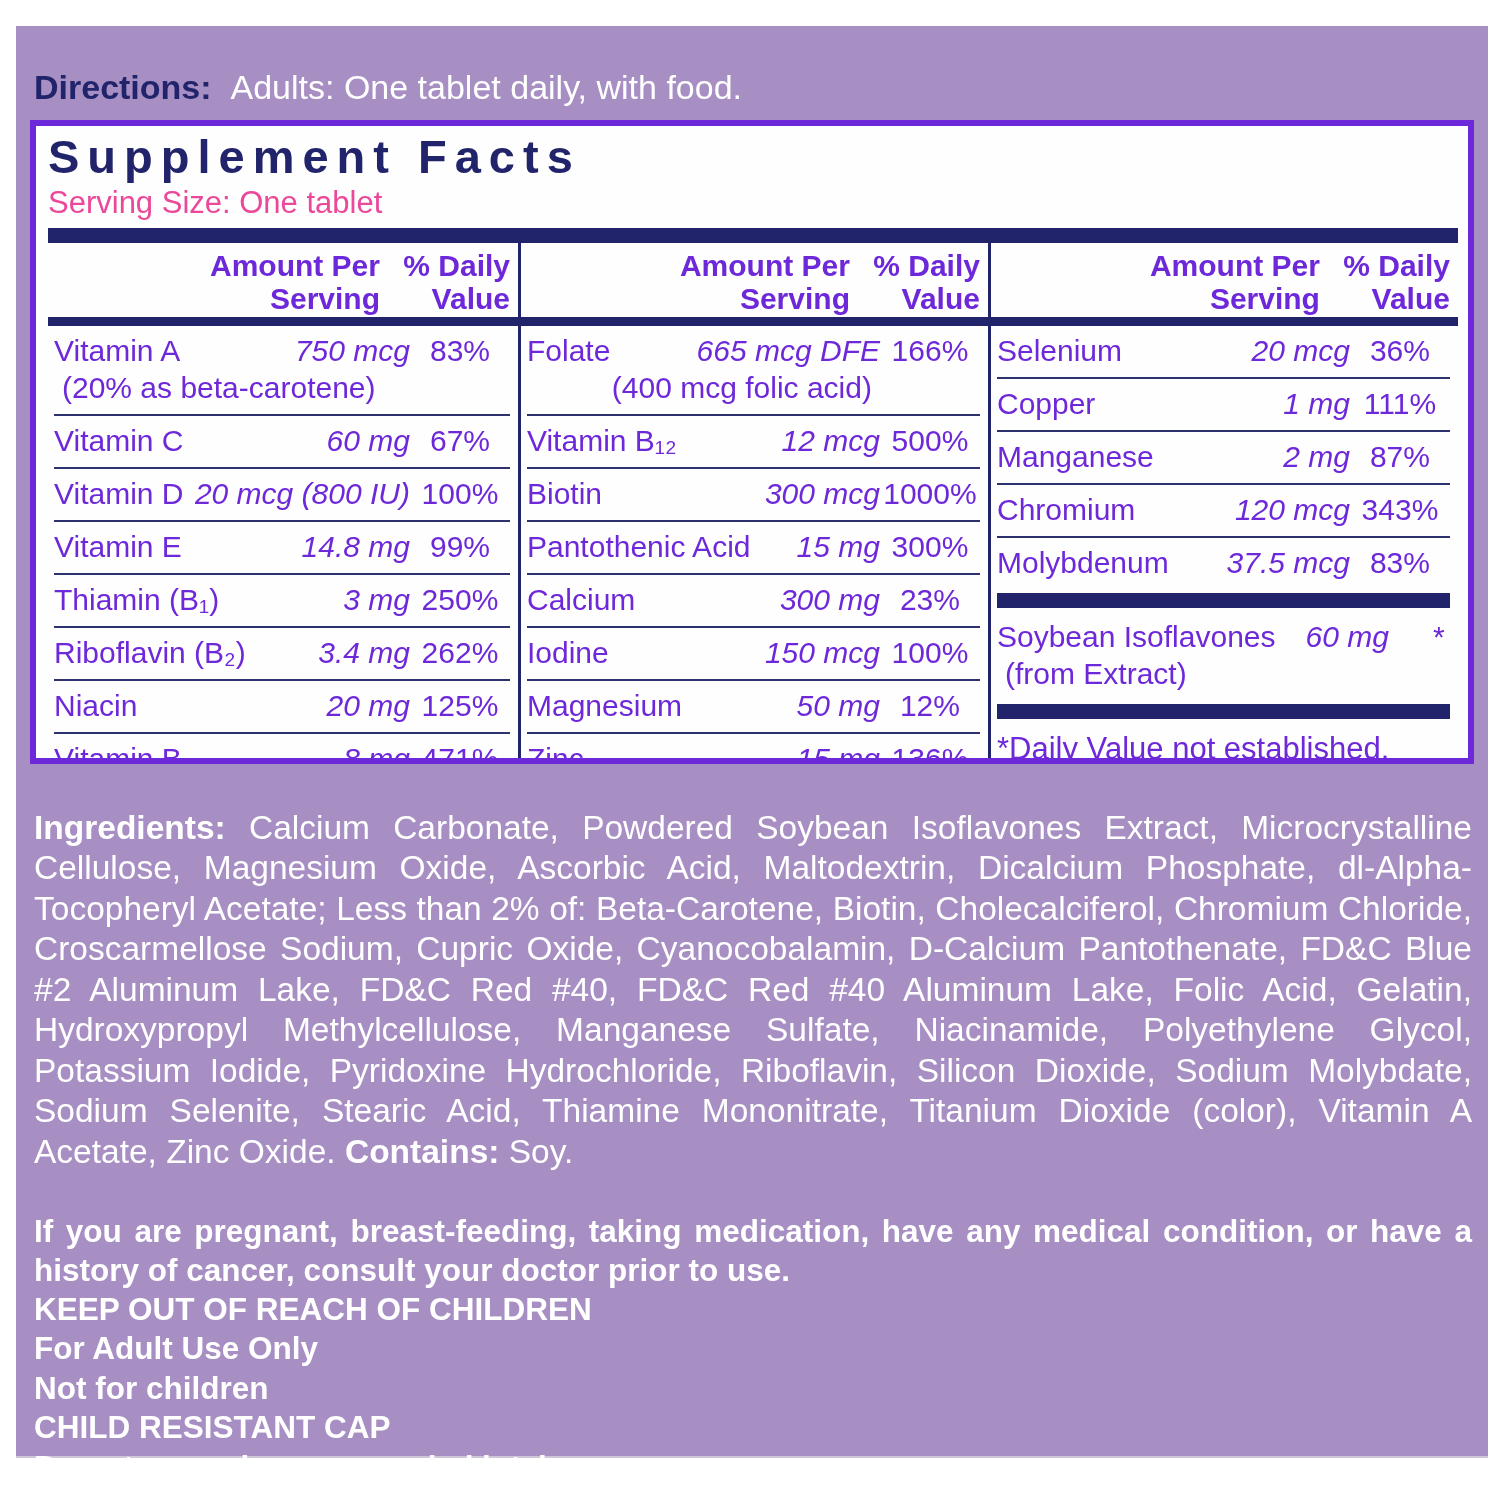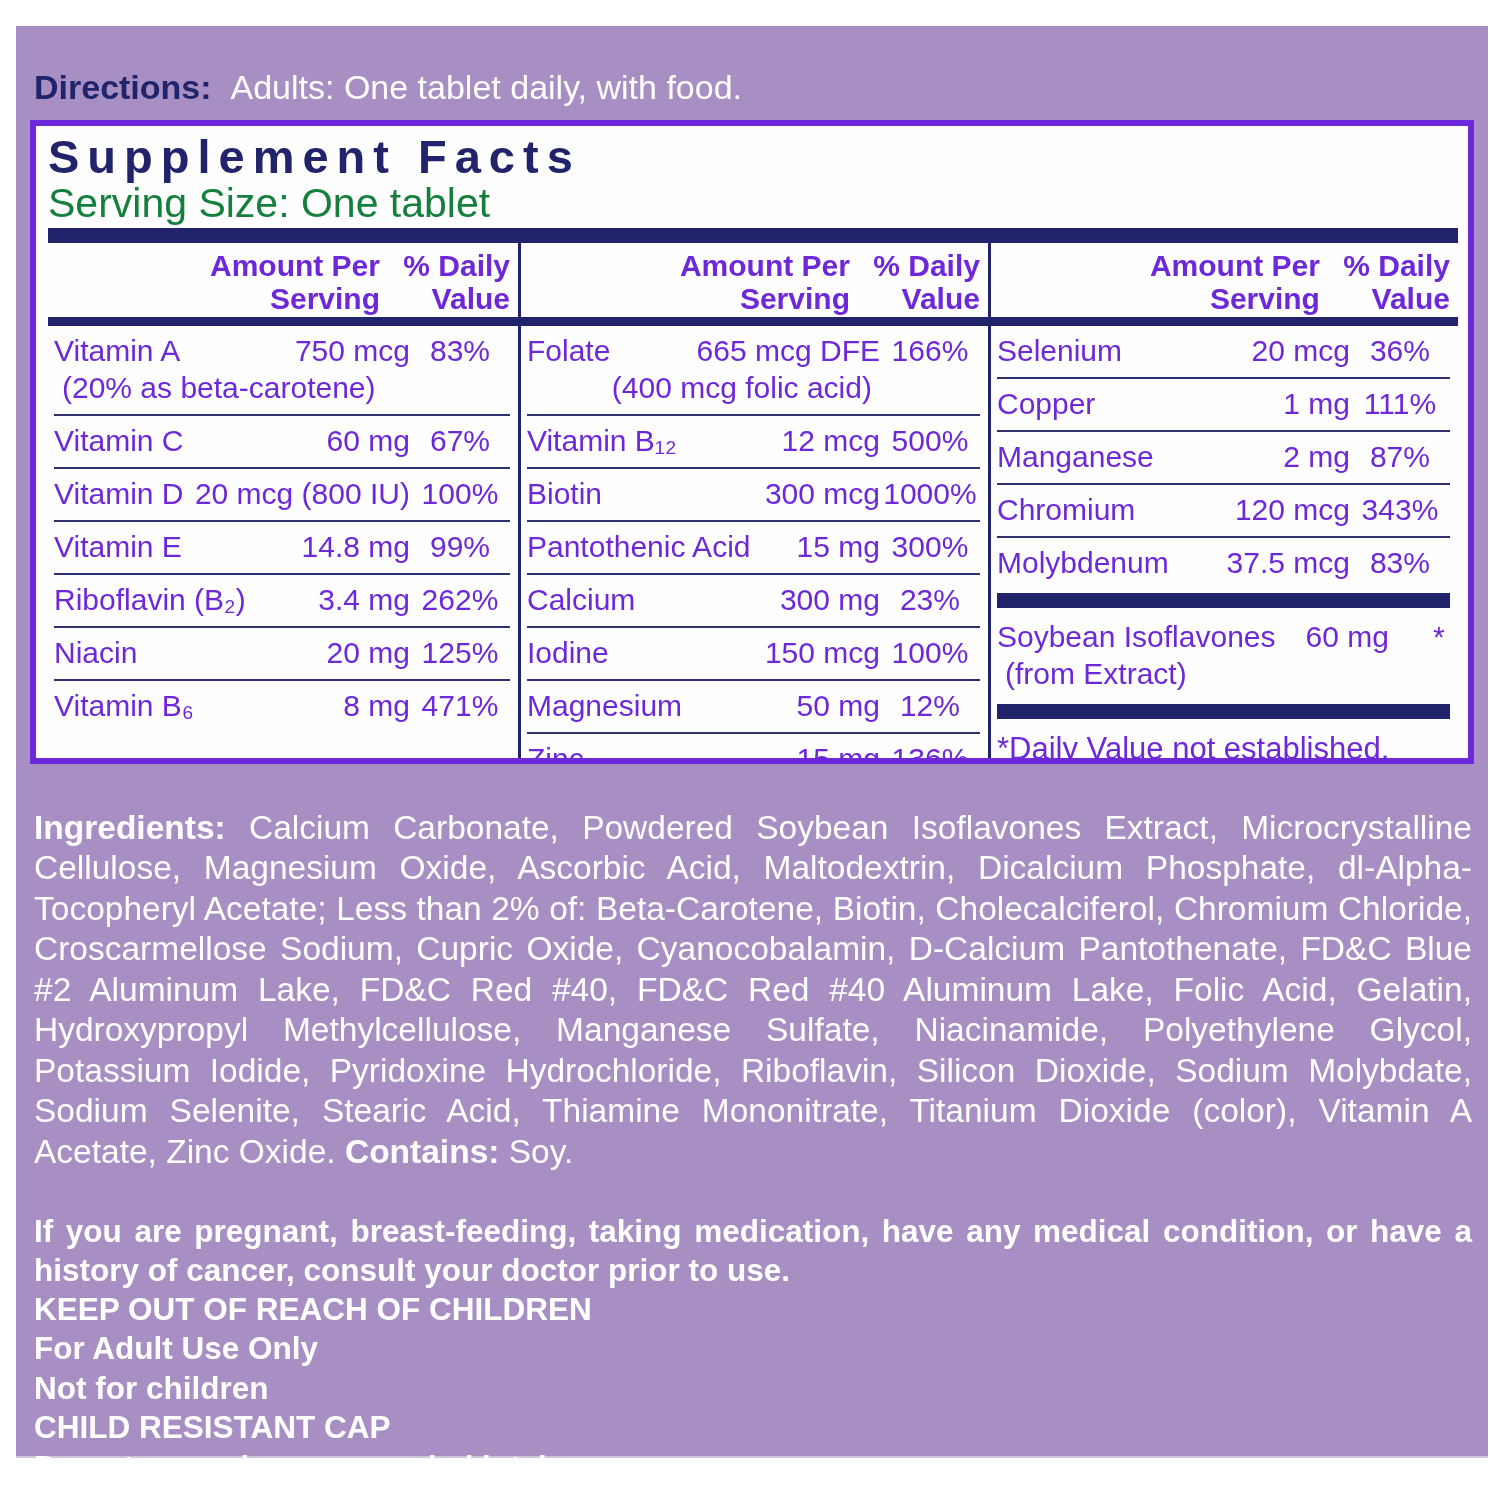--- a/index.html
+++ b/index.html
@@ -10,40 +10,40 @@
          box-shadow:0 2px 0 #cfc6da;}
   
   .directions{padding:42px 16px 8px 18px;font-size:34px;line-height:38px;}
   .dir-label{color:#22246b;font-weight:bold;}
   .dir-text{color:#ffffff;font-weight:500;}
   
   .facts-box{margin:6px 14px 0 14px;height:644px;box-sizing:border-box;border:6px solid #6d28d9;
              background:#fffefe;padding:2px 10px 0 12px;overflow:hidden;}
   .sf-title{color:#22246b;font-weight:800;font-size:47px;letter-spacing:8px;line-height:54px;
             margin-top:2px;white-space:nowrap;}
-  .sf-serving{color:#15803d;font-size:41px;line-height:38px;}
+  .sf-serving{color:#ec4899;font-size:31px;line-height:38px;}
   
   .sf-table{margin-top:6px;color:#6d28d9;}
   .bar{background:#22246b;}
   .bar.thick{height:15px;}
   .bar.med{height:9px;}
   .cols{display:flex;align-items:stretch;}
   .col{width:33.333%;box-sizing:border-box;padding:0 8px 0 6px;}
   .col.c2,.col.c3{border-left:3px solid #22246b;}
   .hdr{height:74px;display:flex;justify-content:flex-end;gap:22px;padding-top:6px;}
   .hdr span{font-weight:bold;font-size:30px;line-height:33px;text-align:right;display:block;}
   .hdr .h-amt{width:205px;}
   .hdr .h-dv{width:108px;}
   .entry{padding:8px 0 9px 0;}
   .entry + .entry{border-top:2px solid #2e316f;}
   .entry.nb{border-top:none;}
   .row{display:flex;align-items:baseline;font-size:30px;line-height:34px;}
   .nname{white-space:nowrap;}
   .sp{flex:1;}
-  .namt{text-align:right;white-space:nowrap;}
+  .namt{text-align:right;white-space:nowrap;font-style:italic;}
   .ndv{flex:0 0 100px;text-align:center;white-space:nowrap;}
   .note{font-size:30px;line-height:34px;padding-top:3px;}
   .note-l{padding-left:8px;}
   .note-r{text-align:right;padding-right:108px;}
   .inbar{height:15px;background:#22246b;margin:4px 0;}
   .soyrow .namt{margin-left:30px;text-align:left;}
   .footnote{font-size:31px;padding-top:8px;}
   
   .ingredients{color:#ffffff;font-size:33.5px;line-height:40.5px;text-align:justify;
                padding:10px 16px 0 18px;font-weight:500;}
@@ -115,20 +115,28 @@
                   <span class="namt">20 mcg (800 IU)</span>
                   <span class="ndv">100%</span>
                 </div>
             </div>
             <div class="entry">
               <div class="row">
                   <span class="nname">Vitamin E</span>
                   <span class="sp"></span>
                   <span class="namt">14.8 mg</span>
                   <span class="ndv">99%</span>
+                </div>
+            </div>
+            <div class="entry">
+              <div class="row">
+                  <span class="nname">Thiamin (B₁)</span>
+                  <span class="sp"></span>
+                  <span class="namt">3 mg</span>
+                  <span class="ndv">250%</span>
                 </div>
             </div>
             <div class="entry">
               <div class="row">
                   <span class="nname">Riboflavin (B₂)</span>
                   <span class="sp"></span>
                   <span class="namt">3.4 mg</span>
                   <span class="ndv">262%</span>
                 </div>
             </div>

